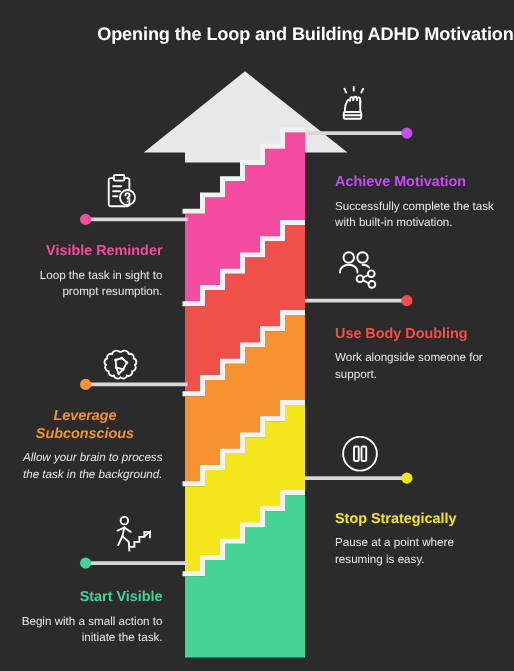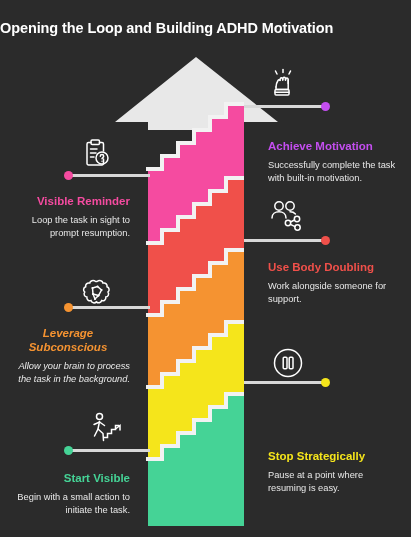--- a/index.html
+++ b/index.html
@@ -7,21 +7,21 @@
     width:411px;height:537px;
     background:#2b2b2b;
     font-family:"Liberation Sans", sans-serif;
     overflow:hidden;
     position:relative;
   }
   .canvas{position:absolute;inset:0;}
 
   .title{
     position:absolute;left:0;top:20px;width:411px;
-    text-align:left;
+    text-align:right;
     color:#ffffff;
     font-size:14.5px;
     font-weight:bold;
     letter-spacing:-0.1px;
   }
 
   
   .arrow-wrap{position:absolute;left:0;top:0;width:411px;height:537px;}
 
   
@@ -217,21 +217,21 @@
     <p class="heading" style="color:#f0504a;">Use Body Doubling</p>
     <p class="body">Work alongside someone for support.</p>
   </div>
 
   <div class="step left" style="left:6px;top:326px;width:124px;font-style:italic;">
     <p class="heading" style="color:#f59331;text-align:center;">Leverage Subconscious</p>
     <p class="body">Allow your brain to process the task in the background.</p>
   </div>
 
   <div class="step right" style="left:268px;top:408px;width:132px;">
-    <p class="heading" style="color:#f5e51b;margin-top:41px;">Stop Strategically</p>
+    <p class="heading" style="color:#f5e51b;">Stop Strategically</p>
     <p class="body">Pause at a point where resuming is easy.</p>
   </div>
 
   <div class="step left" style="left:8px;top:471px;width:122px;">
     <p class="heading" style="color:#45d396;">Start Visible</p>
     <p class="body">Begin with a small action to initiate the task.</p>
   </div>
 
 </div>
 

